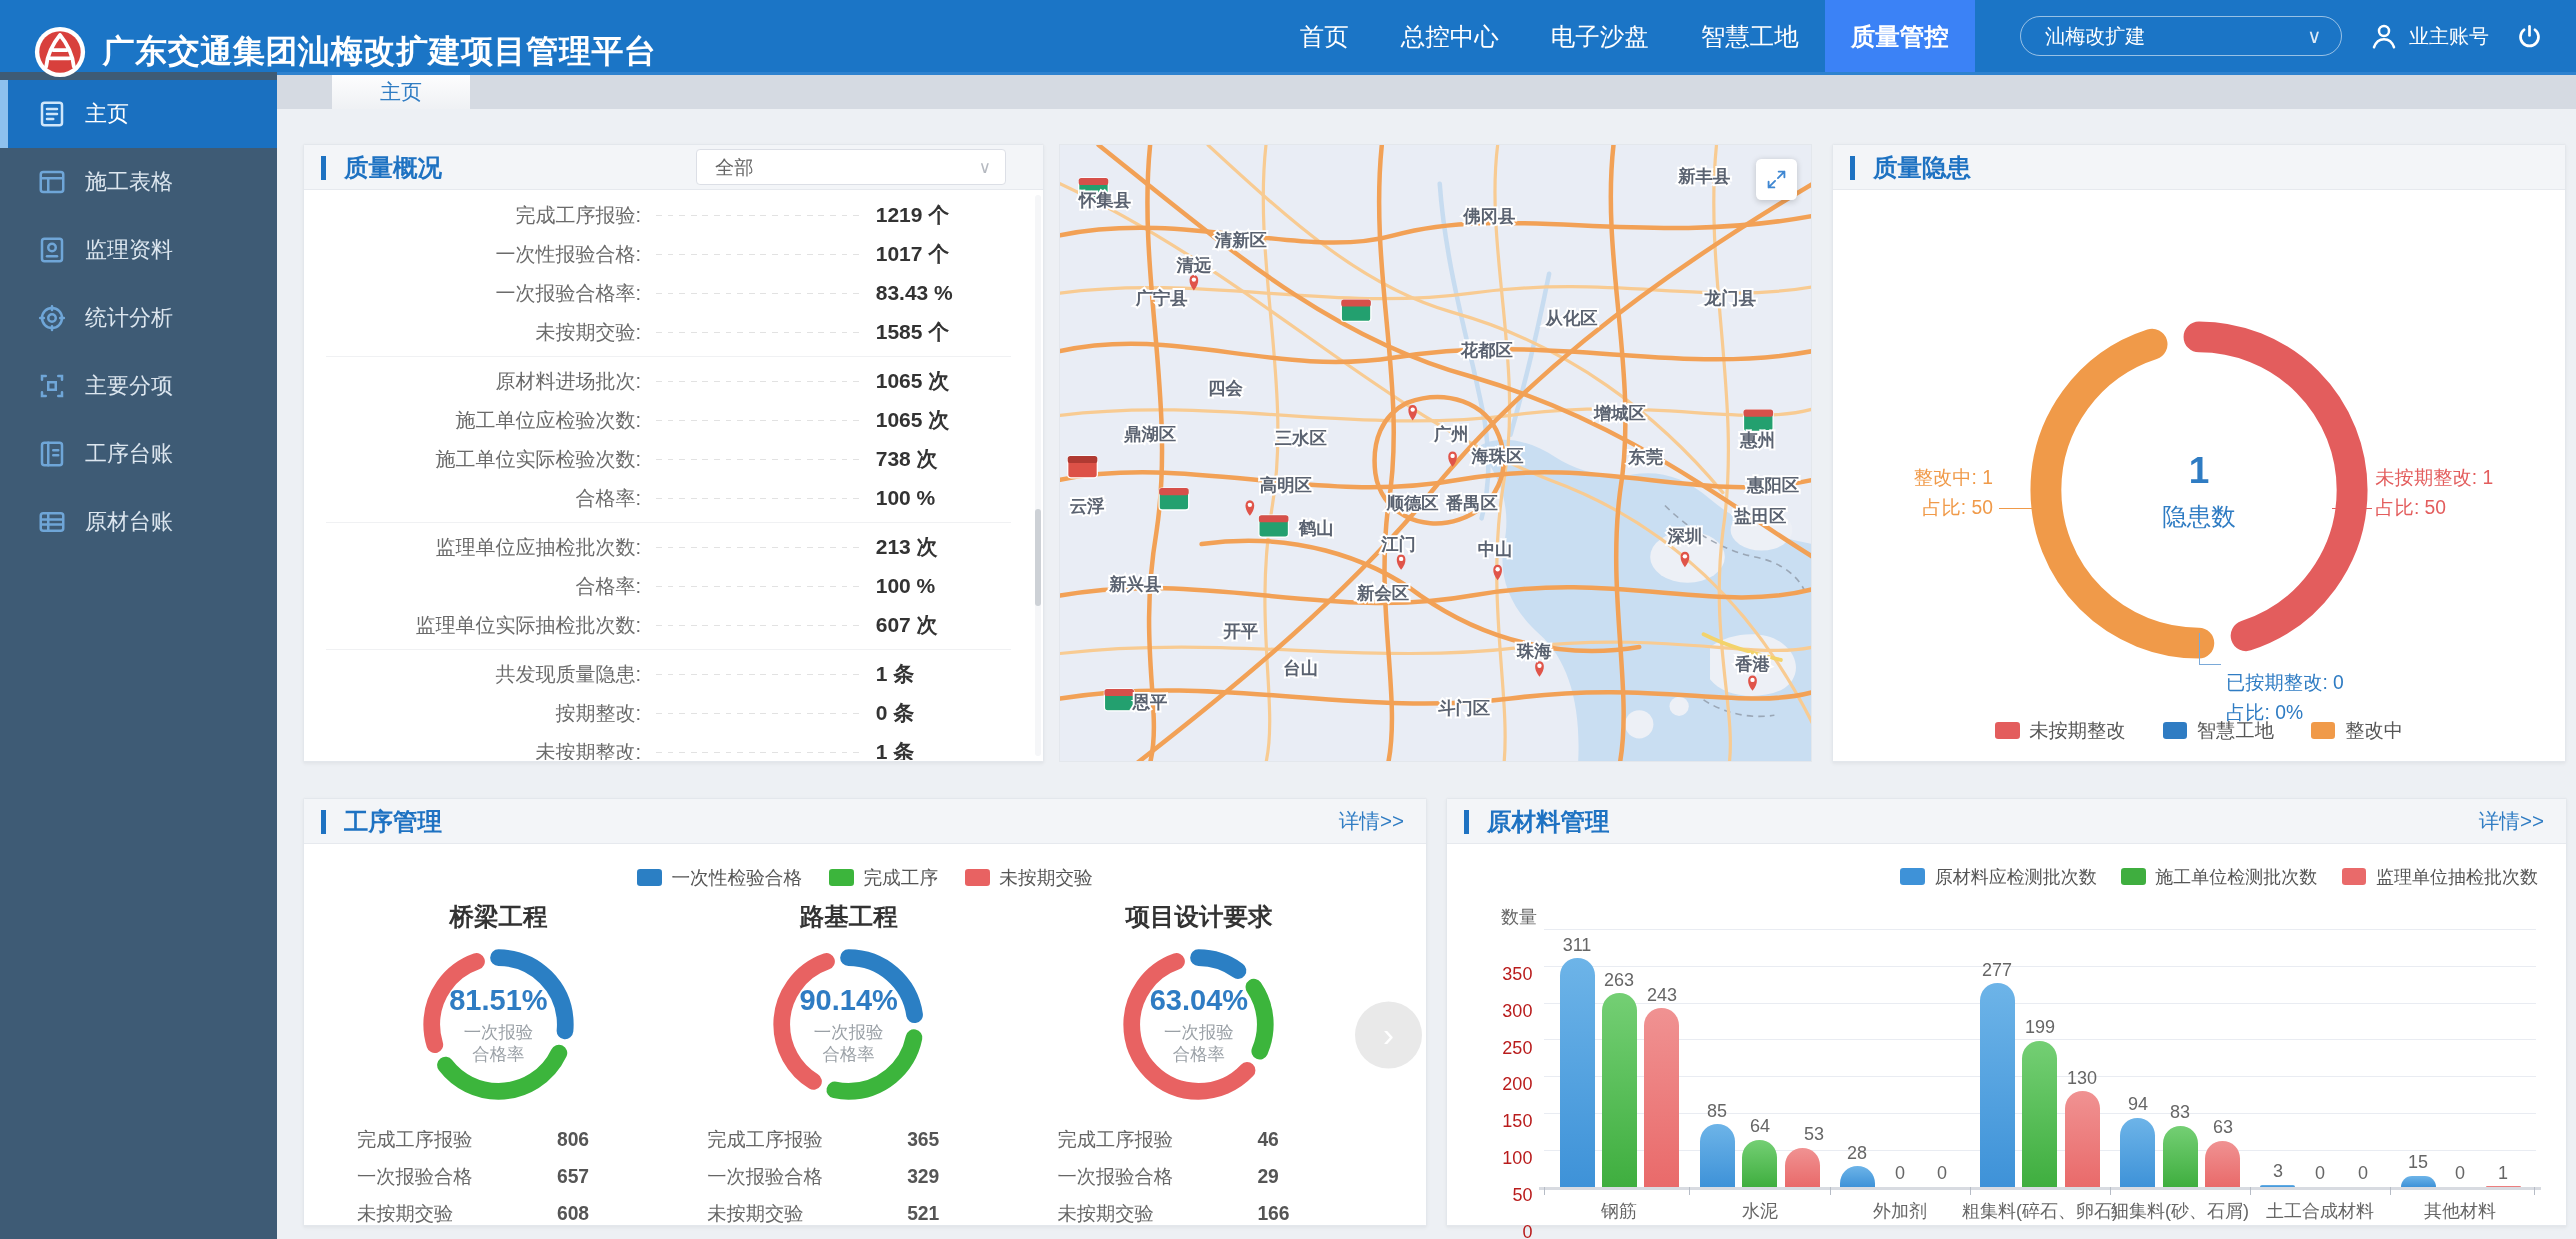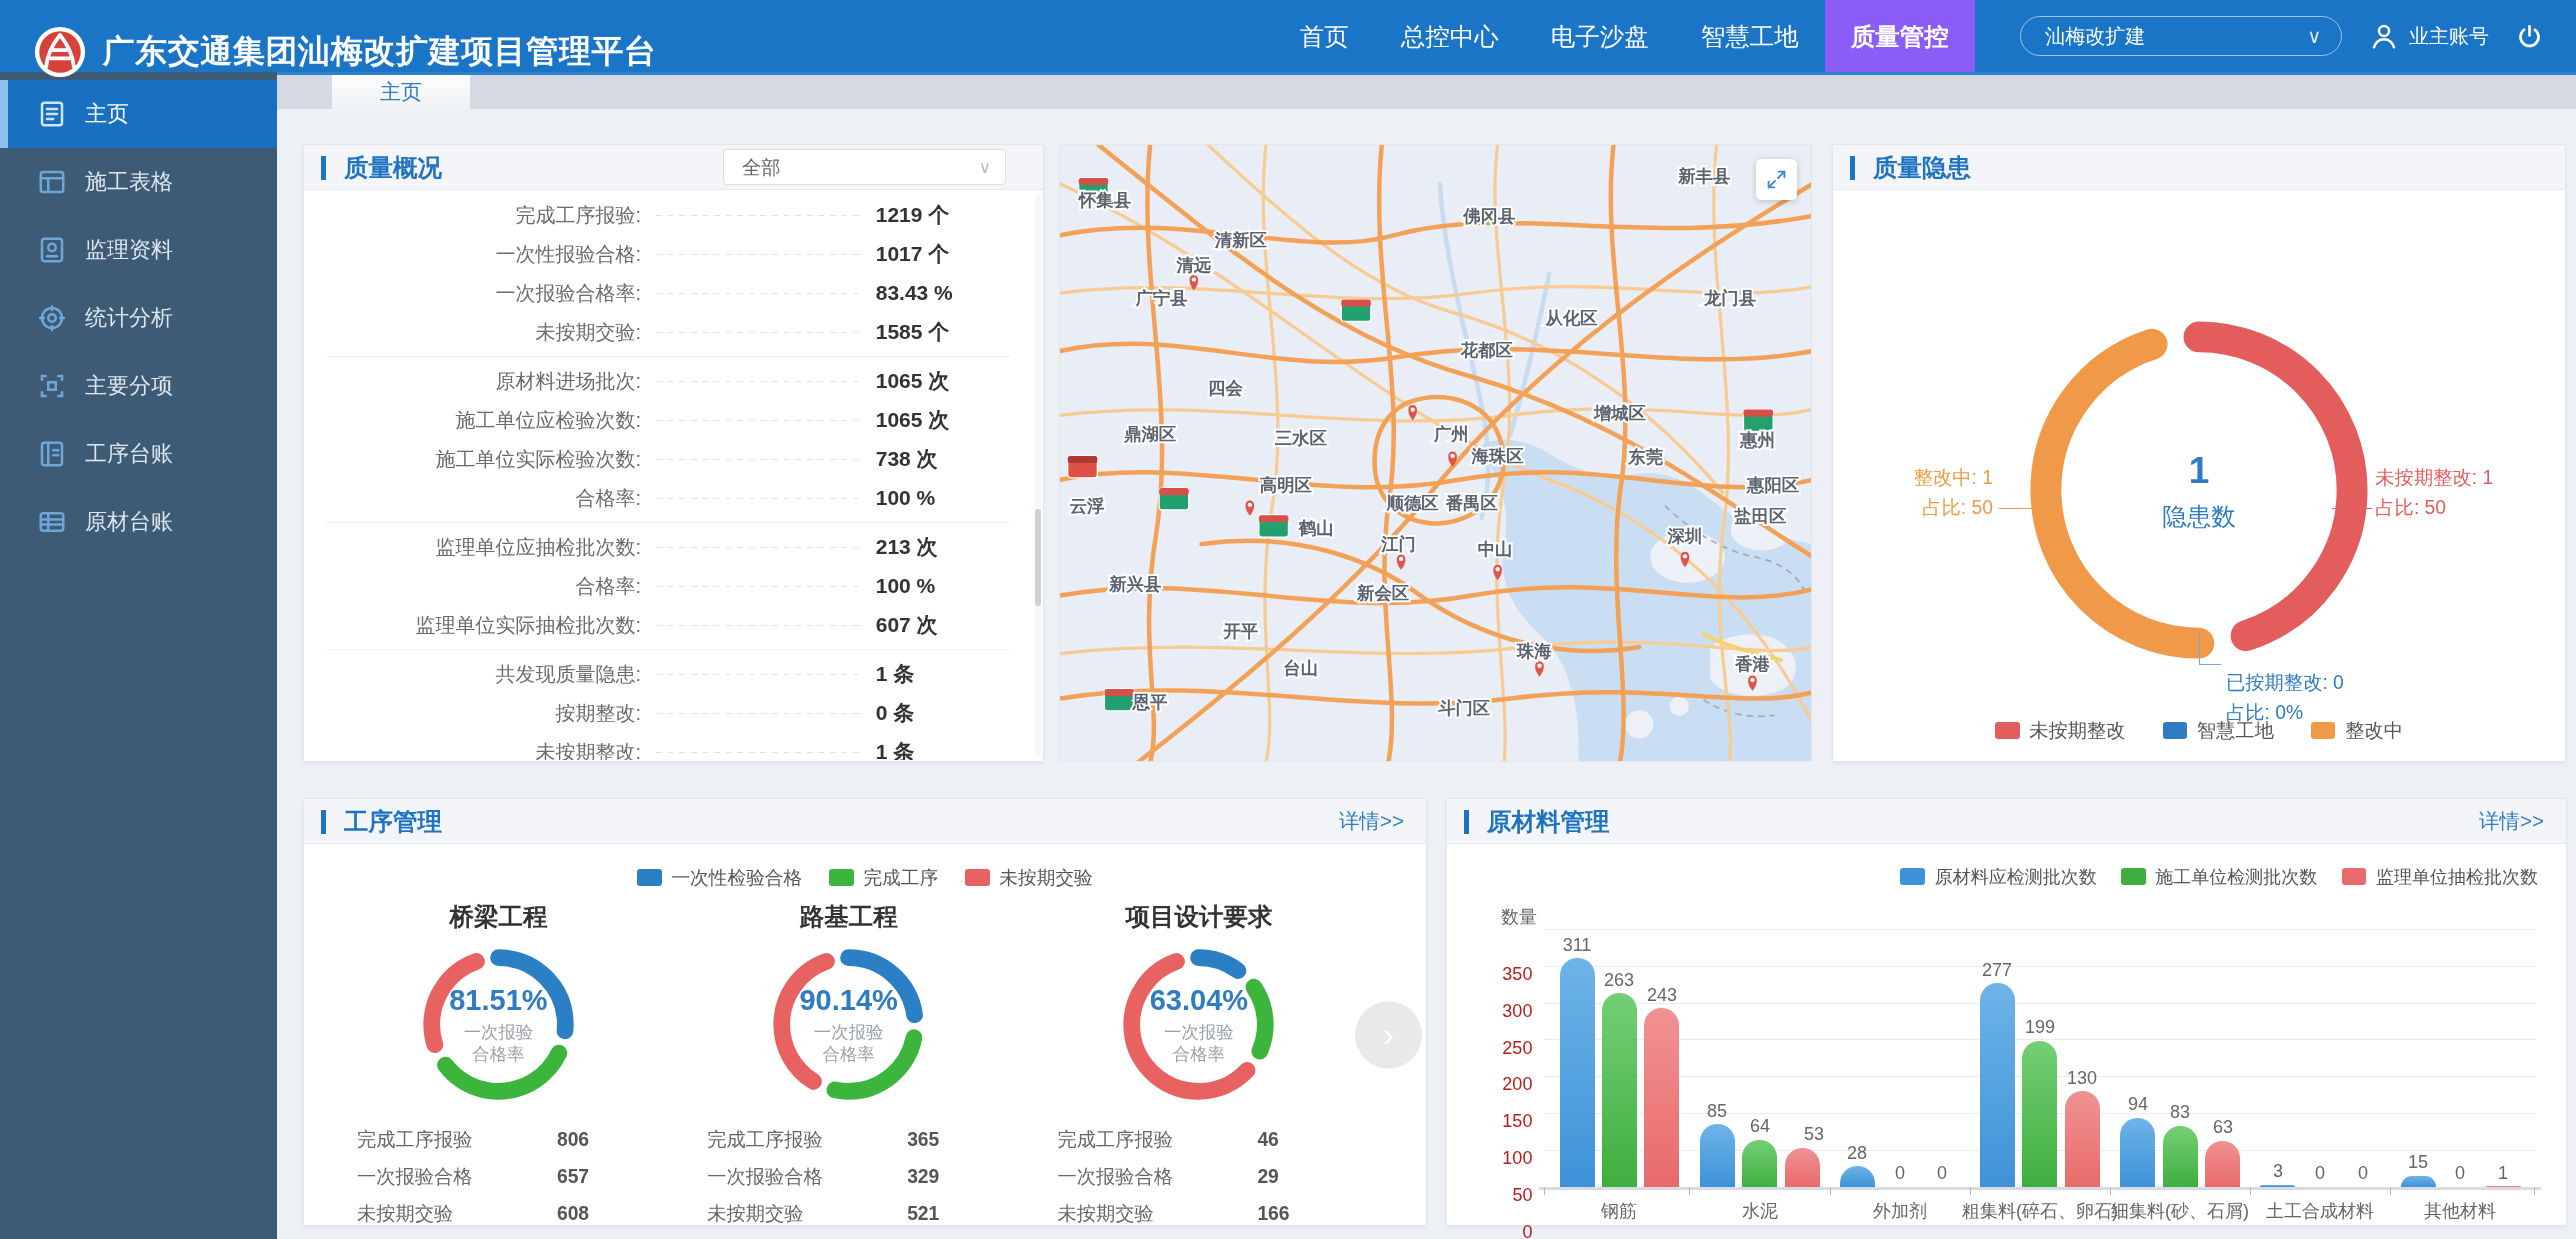--- a/index.html
+++ b/index.html
@@ -5,21 +5,21 @@
   html,body{margin:0;padding:0;width:2576px;height:1240px;overflow:hidden;background:#edf0f4;}
   *{box-sizing:border-box;}
   #app{width:2576px;height:1240px;position:relative;font-family:"Liberation Sans","DejaVu Sans",sans-serif;}
 
   
   .topbar{position:absolute;top:0;left:0;right:0;height:72px;background:#1b75c6;display:flex;align-items:center;color:#fff;z-index:9;}
   .brand{display:flex;align-items:center;gap:15.5px;padding-left:33px;flex:0 0 auto;margin-top:32px;}
   .brand h1{font-size:32px;font-weight:bold;margin:0;letter-spacing:0.6px;white-space:nowrap;}
   .topnav{display:flex;height:100%;margin-left:auto;align-items:center;}
   .nav-item{height:100%;display:flex;align-items:center;padding:0 26px;font-size:24.5px;cursor:pointer;white-space:nowrap;}
-  .nav-item.active{background:#8b5cf6;font-weight:bold;}
+  .nav-item.active{background:#3b82f6;font-weight:bold;}
   .top-controls{display:flex;align-items:center;gap:27px;padding:0 33px 0 45px;}
   .proj-select{width:322px;height:40px;border:1.3px solid rgba(255,255,255,.55);border-radius:22px;display:flex;align-items:center;padding:0 19.3px 0 24.5px;font-size:20px;cursor:pointer;}
   .proj-select .chev{margin-left:auto;opacity:.85;font-size:19.3px;}
   .account{display:flex;align-items:center;gap:10.3px;font-size:20px;cursor:pointer;}
   .iconbtn{display:flex;align-items:center;cursor:pointer;}
 
   
   .sidebar{position:absolute;top:72px;left:0;width:277px;bottom:0;background:#3e5b75;padding-top:7.7px;z-index:8;}
   .side-item{height:68px;display:flex;align-items:center;gap:18px;padding-left:37px;color:#dce6ef;font-size:22px;position:relative;cursor:pointer;}
   .side-item svg{width:30px;height:30px;color:#6fa6d8;flex:0 0 auto;}
@@ -34,21 +34,21 @@
   
   .content{position:absolute;left:277px;top:109px;right:0;bottom:0;background:#edf0f4;}
   .panel{position:absolute;background:#fff;border:0.6px solid #e3e7ec;border-radius:1.3px;box-shadow:0 1.3px 3.9px rgba(0,0,0,.05);}
   .p-head{height:45px;background:#f3f5f8;border-bottom:0.6px solid #e6e9ee;display:flex;align-items:center;position:relative;padding-left:40px;}
   .p-head::before{content:"";position:absolute;left:16.7px;top:11px;width:5.8px;height:24px;background:#1e72c2;}
   .p-title{font-size:24.5px;font-weight:bold;color:#1e72c2;white-space:nowrap;}
   .p-link{margin-left:auto;color:#2f7cc3;font-size:20.6px;padding-right:22px;cursor:pointer;white-space:nowrap;}
 
   
   .ov-panel{left:26px;top:35px;width:741px;height:618px;}
-  .ov-select{margin-left:auto;margin-right:37px;width:283px;height:36px;background:#fff;border:0.6px solid #dcdfe6;border-radius:3.9px;display:flex;align-items:center;padding:0 14px 0 18px;font-size:19.3px;color:#666;cursor:pointer;}
+  .ov-select{margin-left:auto;margin-right:37px;width:310px;height:36px;background:#fff;border:0.6px solid #dcdfe6;border-radius:3.9px;display:flex;align-items:center;padding:0 14px 0 18px;font-size:19.3px;color:#666;cursor:pointer;}
   .ov-select .chev{margin-left:auto;color:#b5b9c0;font-size:16.7px;}
   .ov-list{position:absolute;top:45px;left:0;right:10.3px;bottom:0.6px;overflow:hidden;padding:1.3px 22px 0 22px;}
   .ov-group{padding:4.5px 0;}
   .ov-group + .ov-group{border-top:0.6px solid #f0f1f3;}
   .ov-row{height:39px;display:flex;align-items:center;}
   .ov-label{width:46%;text-align:right;font-size:20px;color:#6b6b6b;white-space:nowrap;}
   .ov-leader{flex:1;height:1.3px;background-image:repeating-linear-gradient(90deg,#e2e2e2 0 5.8px,transparent 5.8px 11.6px);margin:0 15.5px;}
   .ov-value{width:135px;font-size:21px;font-weight:bold;color:#333;white-space:nowrap;}
   .ov-scroll{position:absolute;right:1.9px;top:50px;bottom:5.2px;width:6.4px;background:#f5f6f8;border-radius:3.2px;}
   .ov-thumb{position:absolute;left:0;width:6.4px;height:97px;top:56%;background:#cdd1d6;border-radius:3.2px;cursor:pointer;}

